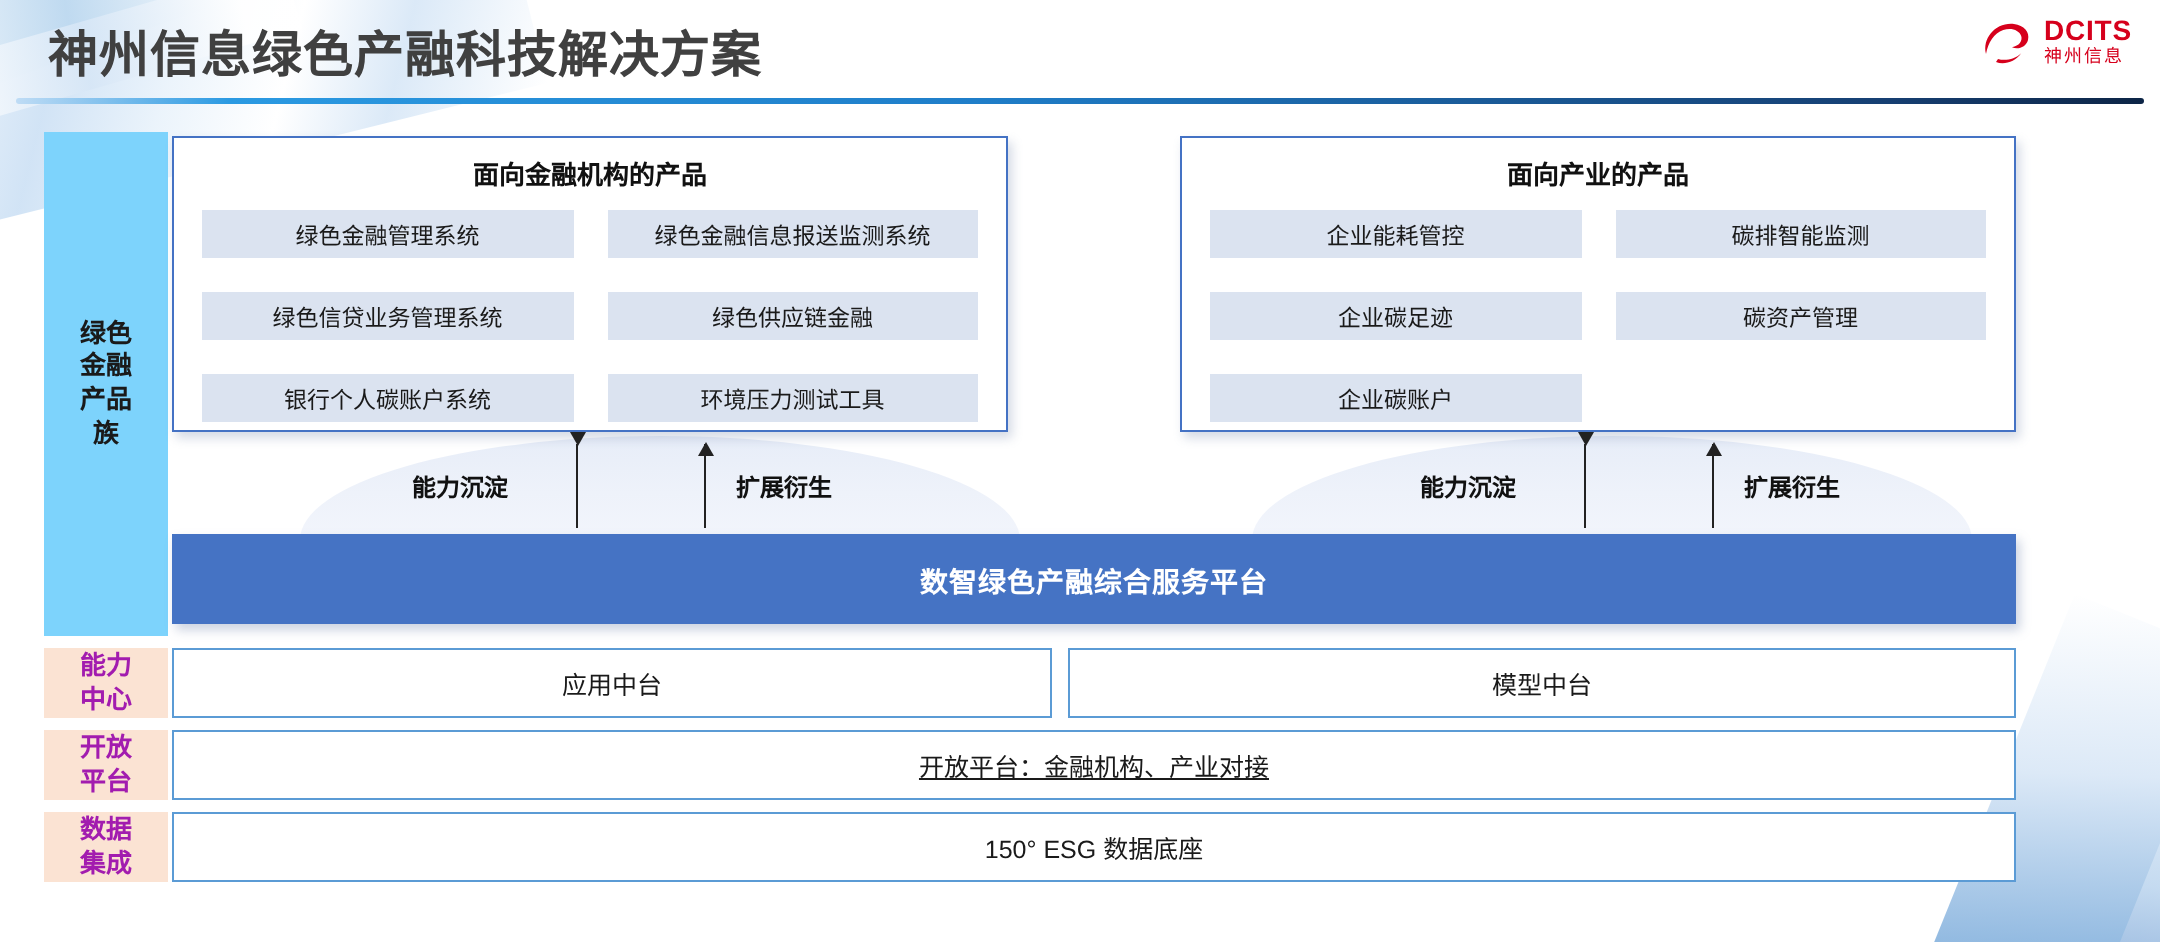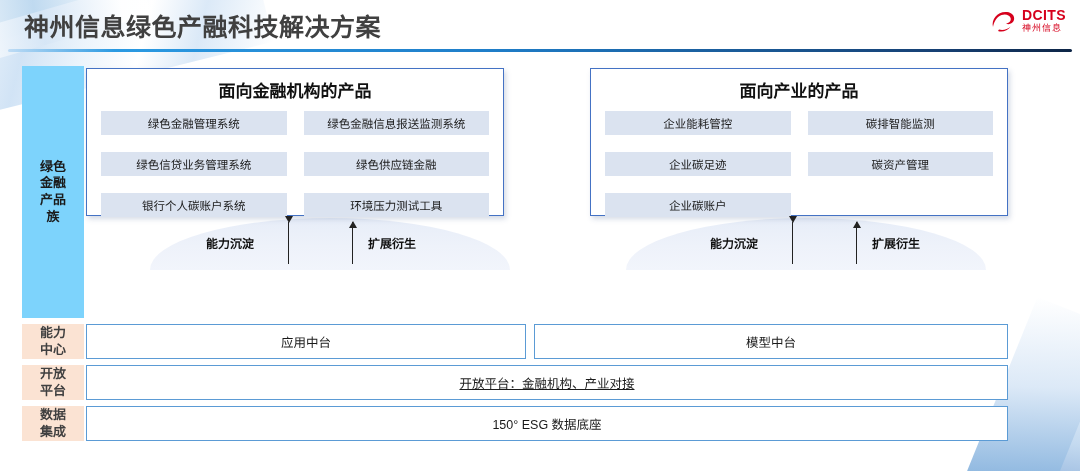--- a/index.html
+++ b/index.html
@@ -79,39 +79,39 @@
   }
   .rail-blue span{
     font-size:13px;font-weight:bold;color:#1a1a1a;line-height:1.28;
     text-align:center;display:block;width:30px;
   }
   .rail-peach{
     background:#fbe3d3;
     display:flex;align-items:center;justify-content:center;
   }
   .rail-peach span{
-    font-size:13px;font-weight:bold;color:#404040;line-height:1.25;
+    font-size:13px;font-weight:bold;color:#a21caf;line-height:1.25;
     text-align:center;display:block;width:32px;
   }
   .rail-ability{top:324px;width:62px;height:35px;}
   .rail-open{top:365px;width:62px;height:35px;}
   .rail-data{top:406px;width:62px;height:35px;}
 
   
   .group{
     position:absolute;top:68px;height:148px;
     background:#ffffff;
     border:1.4px solid #4472c4;
     box-shadow:2px 3px 5px rgba(120,140,175,.32);
     box-sizing:border-box;
   }
   .group-left{left:86px;width:418px;}
   .group-right{left:590px;width:418px;}
   .group-title{
-    text-align:center;font-size:17px;font-weight:bold;color:#111;
+    text-align:center;font-size:13px;font-weight:bold;color:#111;
     margin-top:8px;
   }
   .chip-grid{
     display:grid;grid-template-columns:1fr 1fr;
     column-gap:13px;row-gap:8px;
     padding:9px 14px 0 14px;
     gap:17px;
   }
   .chip{
     background:#dbe3f0;
@@ -257,20 +257,23 @@
       <span class="shaft"></span>
         <span class="head"></span>
     </span>
     <span class="arrow up" style="left:152px;top:0;">
       <span class="shaft"></span>
         <span class="head"></span>
     </span>
     <span class="flow-label" style="left:172px;">扩展衍生</span>
   </div>
 
+  <div class="platform">
+    <span>数智绿色产融综合服务平台</span>
+  </div>
 
   <div class="box box-app">
     <span>应用中台</span>
   </div>
   <div class="box box-model">
     <span>模型中台</span>
   </div>
   <div class="box box-open">
     <span>开放平台：金融机构、产业对接</span>
   </div>

